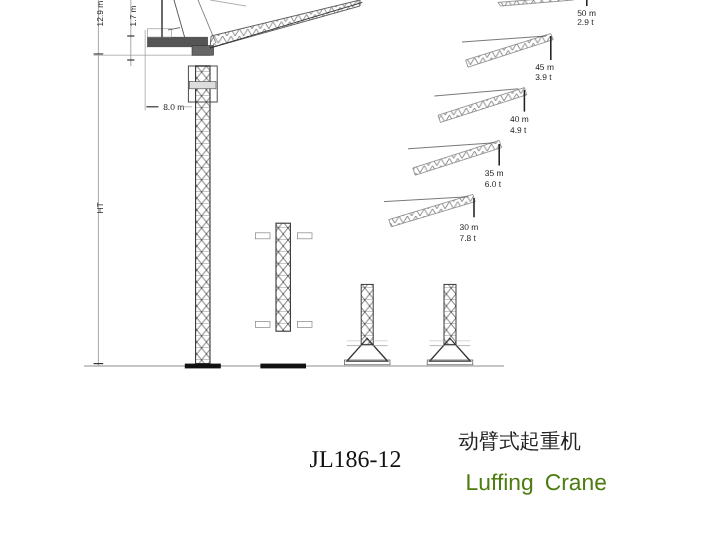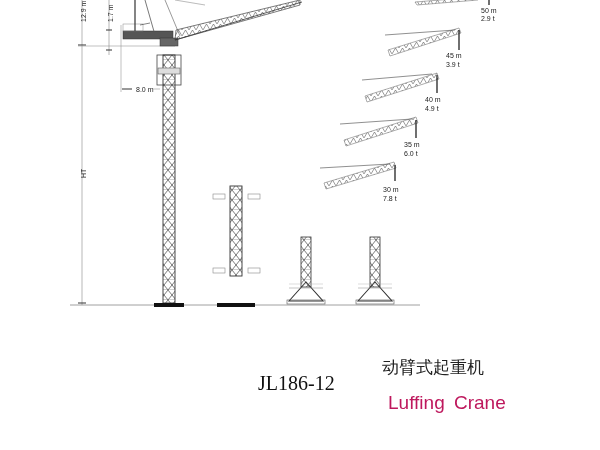--- a/index.html
+++ b/index.html
@@ -2,21 +2,21 @@
 <html><head>
 <meta charset="utf-8">
 <style>
   html, body { margin: 0; padding: 0; background: #ffffff; }
   body { width: 600px; height: 450px; position: relative; overflow: hidden; font-family: "Liberation Sans", sans-serif; }
   #drawing { position: absolute; left: 0; top: 0; width: 600px; height: 330px; }
   .dim-label { font-family: "Liberation Sans", sans-serif; font-size: 7px; fill: #222; }
   .load-label { font-family: "Liberation Sans", sans-serif; font-size: 7px; fill: #222; }
   .model { position: absolute; left: 258px; top: 372px; font-family: "Liberation Serif", serif; font-size: 20px; color: #111; letter-spacing: 0px; }
   .cn-name { position: absolute; left: 382px; top: 356px; font-family: Liberation Serif, serif; font-size: 17px; color: #222; }
-  .en-name { position: absolute; left: 388px; top: 392px; font-family: "Liberation Sans", sans-serif; font-size: 19px; color: #be185d; word-spacing: 4px; }
+  .en-name { position: absolute; left: 388px; top: 392px; font-family: "Liberation Sans", sans-serif; font-size: 19px; color: #4d7c0f; word-spacing: 4px; }
 </style>
 </head>
 <body>
 
 <svg id="drawing" viewBox="0 0 600 330" xmlns="http://www.w3.org/2000/svg">
   <defs>
     <pattern id="lattice" width="8" height="10" patternUnits="userSpaceOnUse">
       <path d="M0 0 L8 10 M8 0 L0 10" stroke="#444" stroke-width="0.7" fill="none"></path>
       <path d="M0 10 L8 10" stroke="#444" stroke-width="0.5"></path>
     </pattern>

